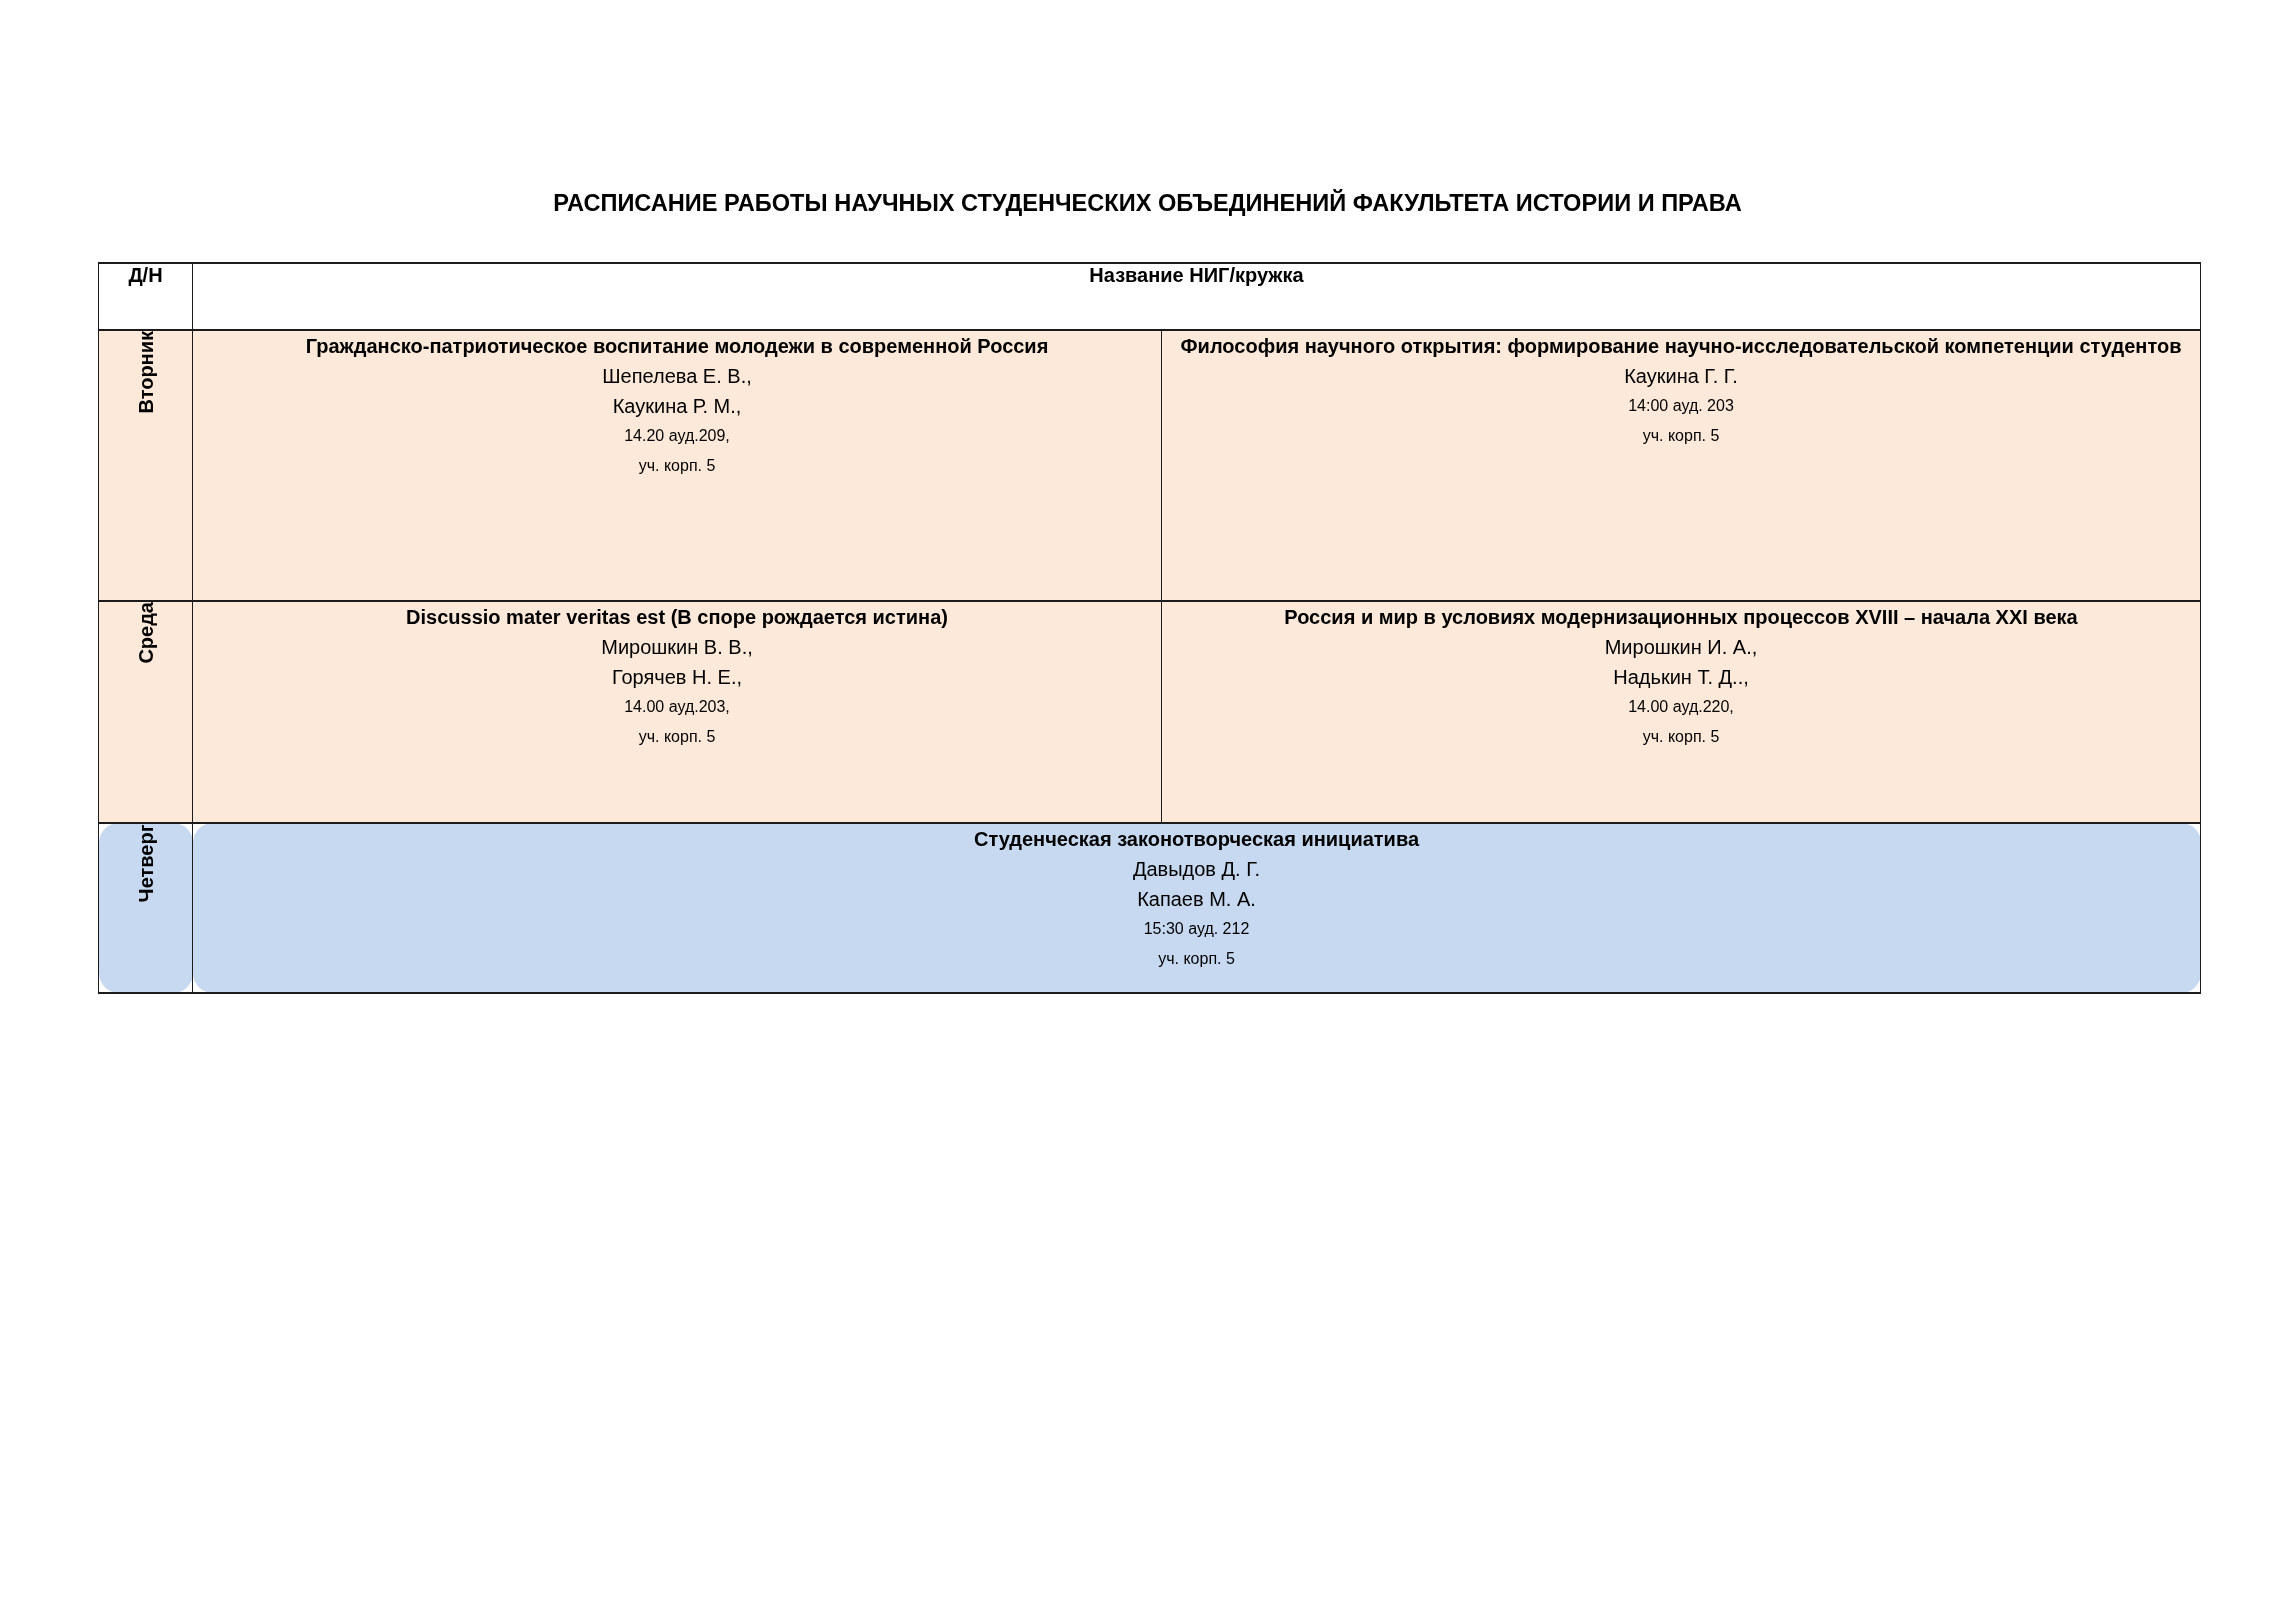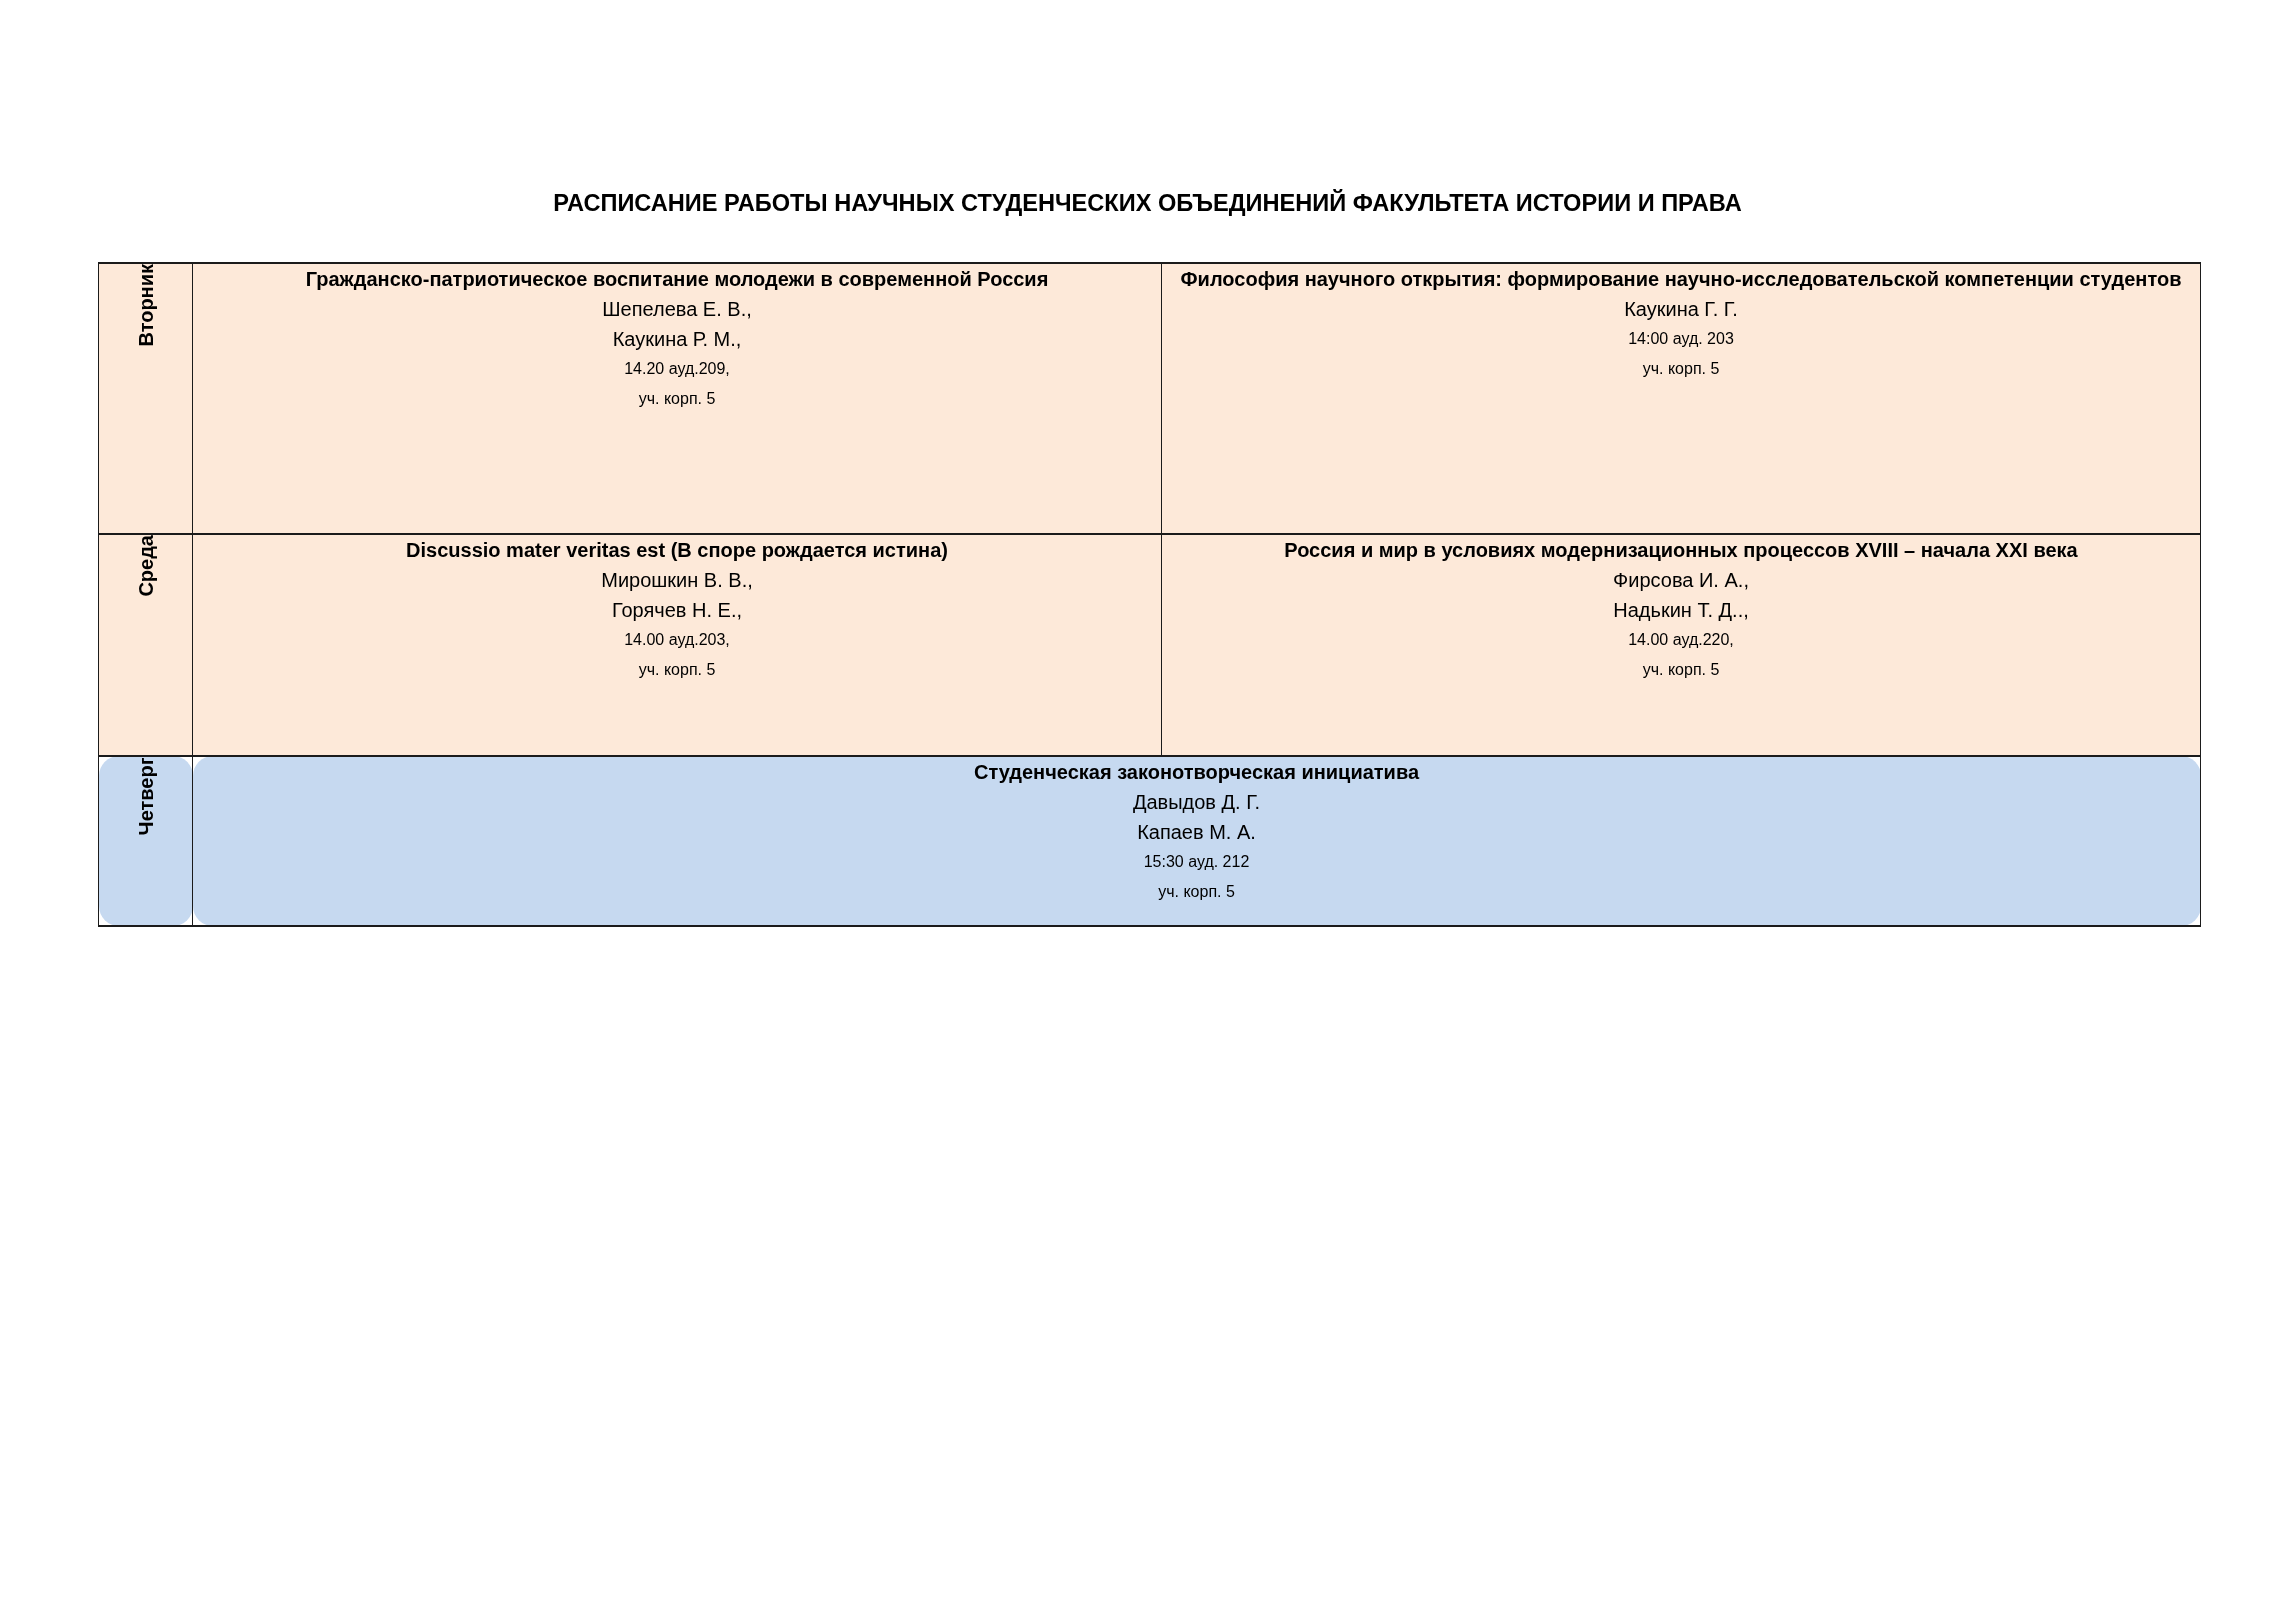--- a/index.html
+++ b/index.html
@@ -79,20 +79,24 @@
 <div class="doc-title">РАСПИСАНИЕ РАБОТЫ НАУЧНЫХ СТУДЕНЧЕСКИХ ОБЪЕДИНЕНИЙ ФАКУЛЬТЕТА ИСТОРИИ И ПРАВА</div>
 
 <table class="schedule">
   <colgroup>
     <col style="width:94px">
     <col style="width:969px">
     <col style="width:1039px">
   </colgroup>
 
   <tbody>
+      <tr class="hdr-row">
+    <td class="hdr-cell">Д/Н</td>
+    <td class="hdr-cell" colspan="2">Название НИГ/кружка</td>
+  </tr>
 
   <tr class="row-tuesday">
     <td class="day-cell peach">
       <span class="day-label">Вторник</span>
     </td>
     <td class="club-cell peach">
       <div class="club-title">Гражданско-патриотическое воспитание молодежи в современной Россия</div>
       <div class="club-leader">Шепелева Е. В.,</div>
       <div class="club-leader">Каукина Р. М.,</div>
       <div class="club-detail">14.20 ауд.209,</div>
@@ -112,21 +116,21 @@
     </td>
     <td class="club-cell peach">
       <div class="club-title">Discussio mater veritas est (В споре рождается истина)</div>
       <div class="club-leader">Мирошкин В. В.,</div>
       <div class="club-leader">Горячев Н. Е.,</div>
       <div class="club-detail">14.00 ауд.203,</div>
       <div class="club-detail">уч. корп. 5</div>
     </td>
     <td class="club-cell peach">
       <div class="club-title">Россия и мир в условиях модернизационных процессов XVIII – начала XXI века</div>
-      <div class="club-leader">Фирсова И. А.,</div>
+      <div class="club-leader">Мирошкин И. А.,</div>
       <div class="club-leader">Надькин Т. Д..,</div>
       <div class="club-detail">14.00 ауд.220,</div>
       <div class="club-detail">уч. корп. 5</div>
     </td>
   </tr>
 
   <tr class="row-thursday">
     <td class="day-cell blue">
       <span class="day-label">Четверг</span>
     </td>

